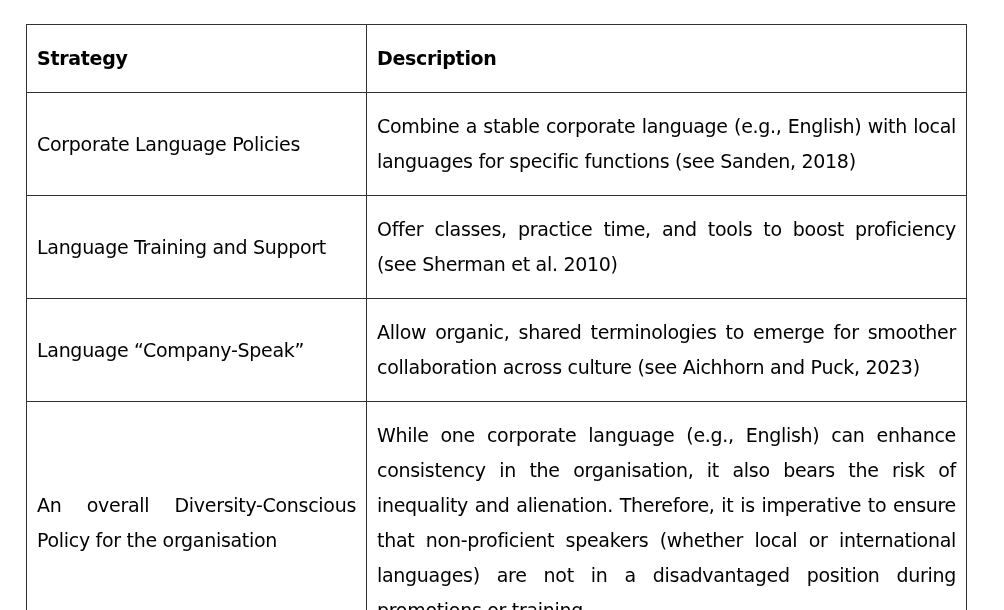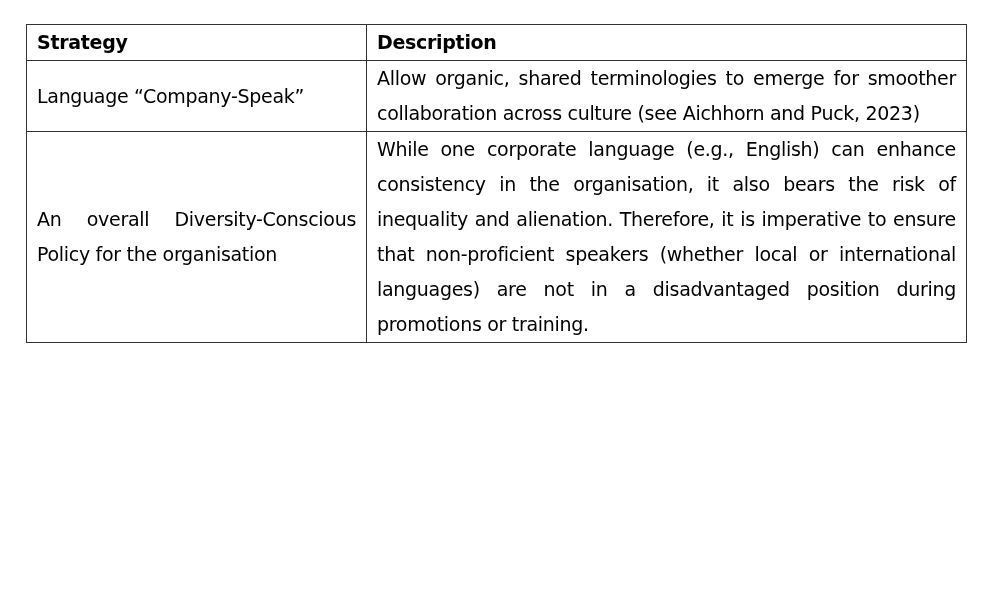--- a/index.html
+++ b/index.html
@@ -1,40 +1,48 @@
 <!DOCTYPE html>
 <html><head>
 <meta charset="utf-8">
 <style>
   html, body { margin:0; padding:0; background:#ffffff; }
   body { width:1004px; height:610px; position:relative; overflow:hidden;
          font-family:"DejaVu Sans", sans-serif; color:#000; }
   table { position:absolute; left:26px; top:24px; width:941px;
           border-collapse:collapse; table-layout:fixed; }
-  td, th { border:1px solid #333; padding:0 10px; font-size:19px;
+  td, th { border:1px solid #333; padding:16px 10px; font-size:19px;
            line-height:35px; vertical-align:middle; letter-spacing:-0.3px; }
   th { text-align:left; font-weight:bold; height:35px; }
   td.desc { text-align:justify; vertical-align:top; }
   col.c1 { width:340px; }
   td.strat { text-align:justify; text-align-last:left; }
 </style>
 </head>
 <body>
 
 <table>
   <colgroup>
       <col class="c1">
       <col>
     </colgroup>
   <tbody>
       <tr>
     <th>Strategy</th>
     <th>Description</th>
   </tr>
   <tr>
+    <td>Corporate Language Policies</td>
+    <td class="desc">Combine a stable corporate language (e.g., English) with local languages for specific functions (see Sanden, 2018)</td>
+  </tr>
+  <tr>
+    <td>Language Training and Support</td>
+    <td class="desc">Offer classes, practice time, and tools to boost proficiency (see Sherman et al. 2010)</td>
+  </tr>
+  <tr>
     <td>Language “Company-Speak”</td>
     <td class="desc">Allow organic, shared terminologies to emerge for smoother collaboration across culture (see Aichhorn and Puck, 2023)</td>
   </tr>
   <tr>
     <td class="strat">An overall Diversity-Conscious Policy for the organisation</td>
     <td class="desc">While one corporate language (e.g., English) can enhance consistency in the organisation, it also bears the risk of inequality and alienation. Therefore, it is imperative to ensure that non-proficient speakers (whether local or international languages) are not in a disadvantaged position during promotions or training.</td>
   </tr>
 </tbody>
   </table>
 

